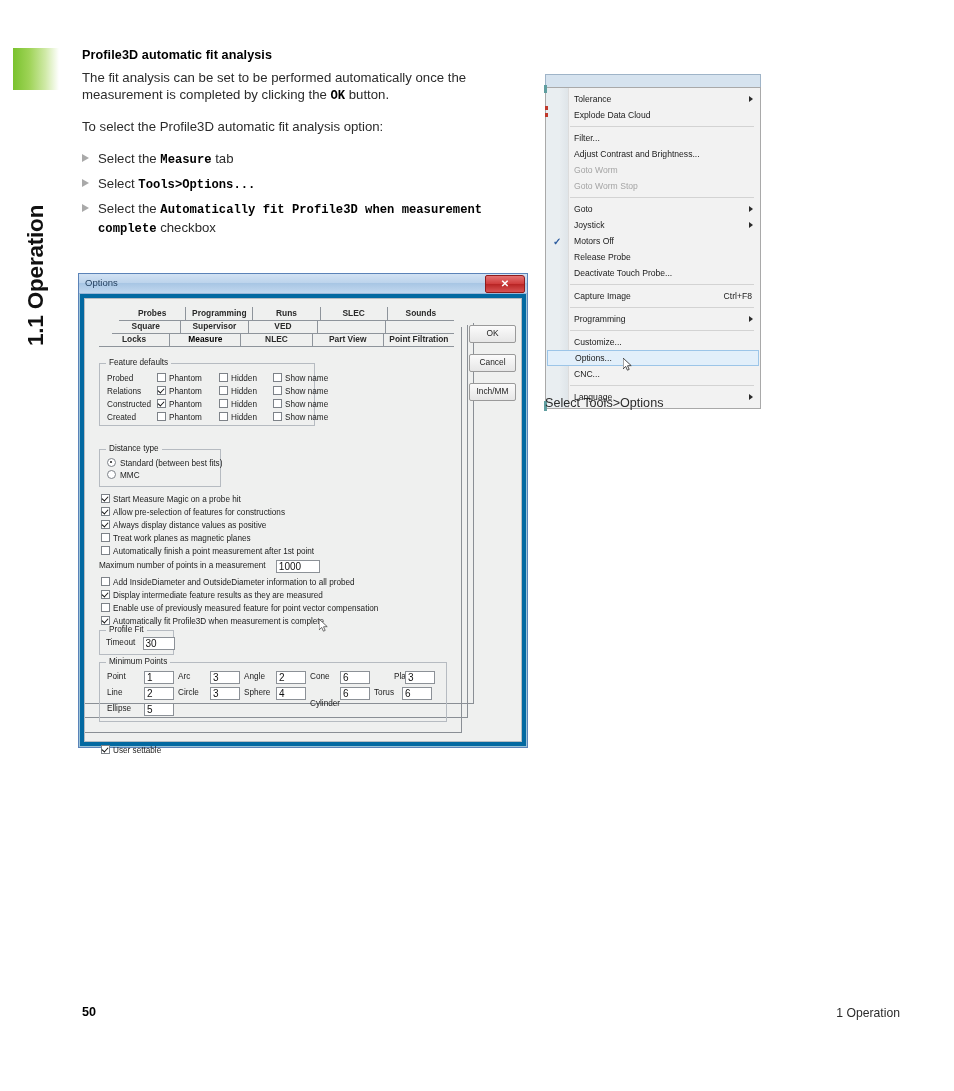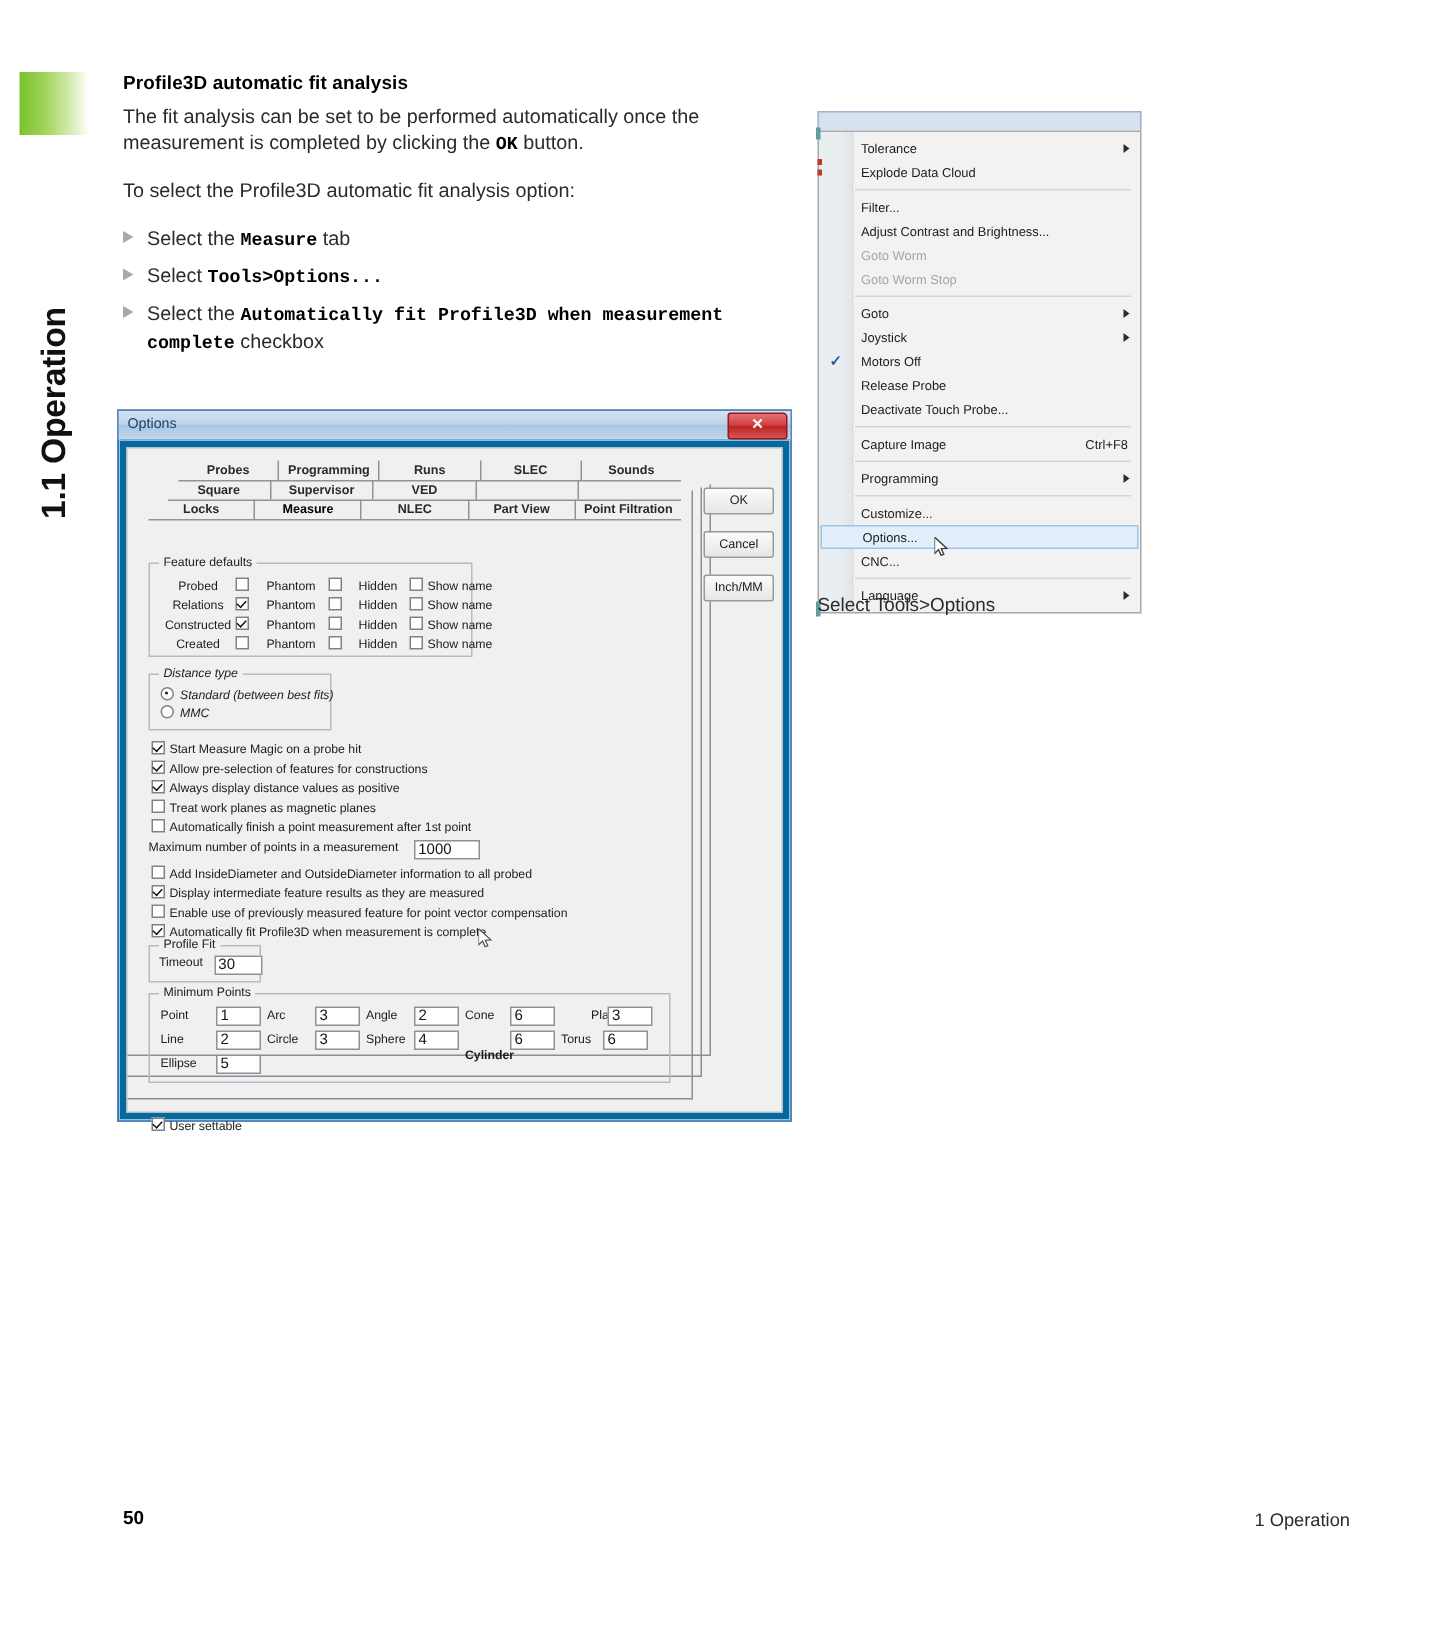--- a/index.html
+++ b/index.html
@@ -288,41 +288,41 @@
           <div class="tab">Point Filtration</div>
         </div>
       </div>
 
       <div class="dlg-btns">
         <div class="dbtn">OK</div>
         <div class="dbtn">Cancel</div>
         <div class="dbtn">Inch/MM</div>
       </div>
 
-      <div class="grp" style="left:14px;top:76px;width:214px;height:61px;text-align:center;">
+      <div class="grp" style="left:14px;top:64px;width:214px;height:61px;">
         <div class="grp-lbl">Feature defaults</div>
 
         <div class="cbrow" style="left:7px;top:9px;">
           <span class="lbl" style="display:inline-block;width:50px;">Probed</span><span class="cb"></span><span class="lbl" style="display:inline-block;width:50px;">Phantom</span><span class="cb"></span><span class="lbl" style="display:inline-block;width:42px;">Hidden</span><span class="cb"></span><span class="lbl">Show name</span>
         </div>
 
         <div class="cbrow" style="left:7px;top:22px;">
           <span class="lbl" style="display:inline-block;width:50px;">Relations</span><span class="cb on"></span><span class="lbl" style="display:inline-block;width:50px;">Phantom</span><span class="cb"></span><span class="lbl" style="display:inline-block;width:42px;">Hidden</span><span class="cb"></span><span class="lbl">Show name</span>
         </div>
 
         <div class="cbrow" style="left:7px;top:35px;">
           <span class="lbl" style="display:inline-block;width:50px;">Constructed</span><span class="cb on"></span><span class="lbl" style="display:inline-block;width:50px;">Phantom</span><span class="cb"></span><span class="lbl" style="display:inline-block;width:42px;">Hidden</span><span class="cb"></span><span class="lbl">Show name</span>
         </div>
 
         <div class="cbrow" style="left:7px;top:48px;">
           <span class="lbl" style="display:inline-block;width:50px;">Created</span><span class="cb"></span><span class="lbl" style="display:inline-block;width:50px;">Phantom</span><span class="cb"></span><span class="lbl" style="display:inline-block;width:42px;">Hidden</span><span class="cb"></span><span class="lbl">Show name</span>
         </div>
       </div>
 
-      <div class="grp" style="left:14px;top:150px;width:120px;height:36px;font-style:italic;">
+      <div class="grp" style="left:14px;top:150px;width:120px;height:36px;">
         <div class="grp-lbl">Distance type</div>
         <div class="cbrow" style="left:7px;top:8px;">
           <span class="rb on"></span><span class="lbl">Standard (between best fits)</span>
         </div>
         <div class="cbrow" style="left:7px;top:20px;">
           <span class="rb"></span><span class="lbl">MMC</span>
         </div>
       </div>
 
       <div class="opt-line" style="left:16px;top:195px;"><span class="cb on"></span><span>Start Measure Magic on a probe hit</span></div>
@@ -366,21 +366,21 @@
         <span class="txtbox" style="position:absolute;left:240px;top:8px;width:24px;">6</span>
         <div class="mp-cell" style="left:274px;top:9px;padding-left:20px;">Plane</div>
         <span class="txtbox" style="position:absolute;left:305px;top:8px;width:24px;">3</span>
 
         <div class="mp-cell" style="left:7px;top:25px;">Line</div>
         <span class="txtbox" style="position:absolute;left:44px;top:24px;width:24px;">2</span>
         <div class="mp-cell" style="left:78px;top:25px;">Circle</div>
         <span class="txtbox" style="position:absolute;left:110px;top:24px;width:24px;">3</span>
         <div class="mp-cell" style="left:144px;top:25px;">Sphere</div>
         <span class="txtbox" style="position:absolute;left:176px;top:24px;width:24px;">4</span>
-        <div class="mp-cell" style="left:210px;top:36px;font-weight:bold;">Cylinder</div>
+        <div class="mp-cell" style="left:210px;top:36px;">Cylinder</div>
         <span class="txtbox" style="position:absolute;left:240px;top:24px;width:24px;">6</span>
         <div class="mp-cell" style="left:274px;top:25px;">Torus</div>
         <span class="txtbox" style="position:absolute;left:302px;top:24px;width:24px;">6</span>
 
         <div class="mp-cell" style="left:7px;top:41px;">Ellipse</div>
         <span class="txtbox" style="position:absolute;left:44px;top:40px;width:24px;">5</span>
       </div>
 
       <div class="opt-line" style="left:16px;top:446px;">
         <span class="cb on"></span><span>User settable</span>

